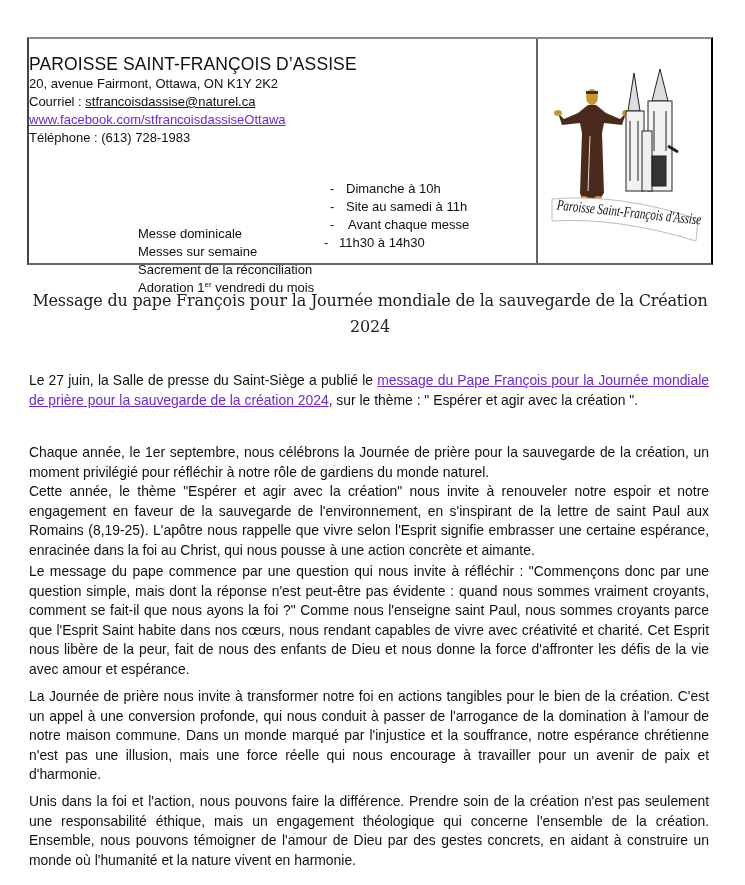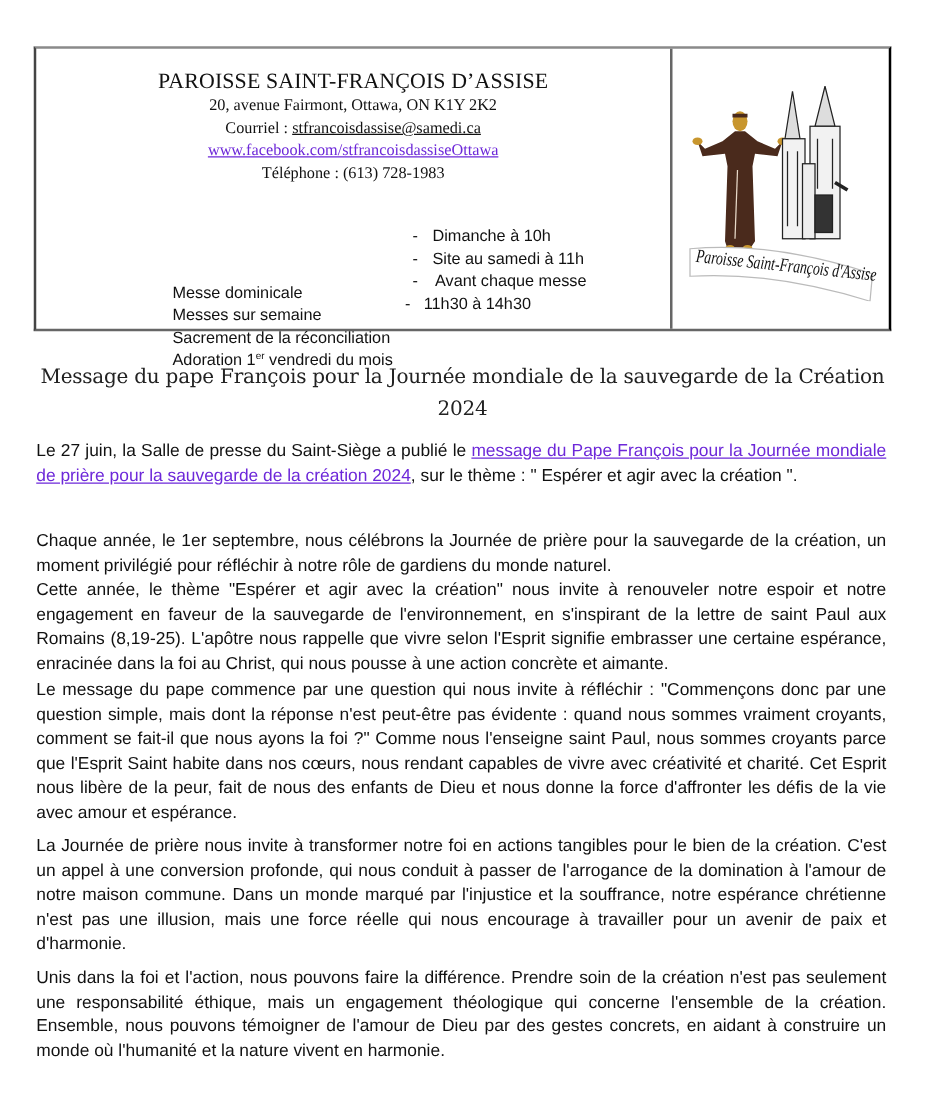--- a/index.html
+++ b/index.html
@@ -4,52 +4,52 @@
 <style>
   html, body { margin: 0; padding: 0; background: #ffffff; }
   body { width: 745px; height: 885px; position: relative; overflow: hidden; color: #111; }
   .header-box {
     position: absolute; left: 27px; top: 37px; width: 686px; height: 228px;
     border-top: 2px solid #8a8a8a; border-left: 2px solid #444; border-bottom: 2px solid #666; border-right: 2px solid #000;
     box-sizing: border-box;
   }
   .header-left { position: absolute; left: 0; top: 0; width: 507px; height: 100%; border-right: 2px solid #666; }
   .header-right { position: absolute; left: 509px; top: 0; right: 0; height: 100%; }
-  .contact { position: absolute; left: 0; right: 0; top: 14px; text-align: center; font-family: Liberation Serif, serif; }
+  .contact { position: absolute; left: 0; right: 0; top: 14px; font-family: Liberation Sans, sans-serif; }
   .parish-name { font-size: 17.5px; line-height: 22px; letter-spacing: 0.1px; }
   .contact-line { font-size: 13px; line-height: 18px; }
   .contact-line a, .link { color: #6d28d9; text-decoration: underline; }
   .underlined { text-decoration: underline; color: #111; }
   .schedule { position: absolute; left: 109px; top: 141px; font-family: "Liberation Sans", sans-serif; font-size: 13px; line-height: 18px; }
   .sched-row { position: relative; height: 18px; white-space: nowrap; }
   .sched-label { position: absolute; left: 0; margin-top: 45px; }
   .sched-dash { position: absolute; }
   .sched-value { position: absolute; }
   sup { font-size: 8px; vertical-align: 5px; line-height: 0; }
   .logo-svg { position: absolute; left: 10px; top: 22px; }
   .title {
     position: absolute; left: 30px; width: 680px; top: 288px; text-align: center;
     font-family: "DejaVu Serif", serif; font-size: 16px; line-height: 26px; color: #222; letter-spacing: -0.2px;
   }
   .body-text {
     position: absolute; left: 29px; width: 680px; font-family: "Liberation Sans", sans-serif;
-    font-size: 13.9px; line-height: 19.6px; text-align: justify; color: #111;
+    font-size: 13.9px; line-height: 19.6px; text-align: justify; color: #111; margin-top: 20px;
   }
   .body-text p { margin: 0; }
 </style>
 </head>
 <body>
 
 <div class="header-box">
   <div class="header-left">
     <div class="contact">
       <div class="parish-name">PAROISSE SAINT-FRANÇOIS D’ASSISE</div>
       <div class="contact-line">20, avenue Fairmont, Ottawa, ON K1Y 2K2</div>
       <div class="contact-line">
-        <span>Courriel : </span><span class="underlined">stfrancoisdassise@samedi.ca</span>
+        <span>Courriel : </span><span class="underlined">stfrancoisdassise@naturel.ca</span>
       </div>
       <div class="contact-line">
         <a class="link">www.facebook.com/stfrancoisdassiseOttawa</a>
       </div>
       <div class="contact-line">Téléphone : (613) 728-1983</div>
     </div>
 
     <div class="schedule">
       <div class="sched-row">
         <span class="sched-label">Messe dominicale</span>

